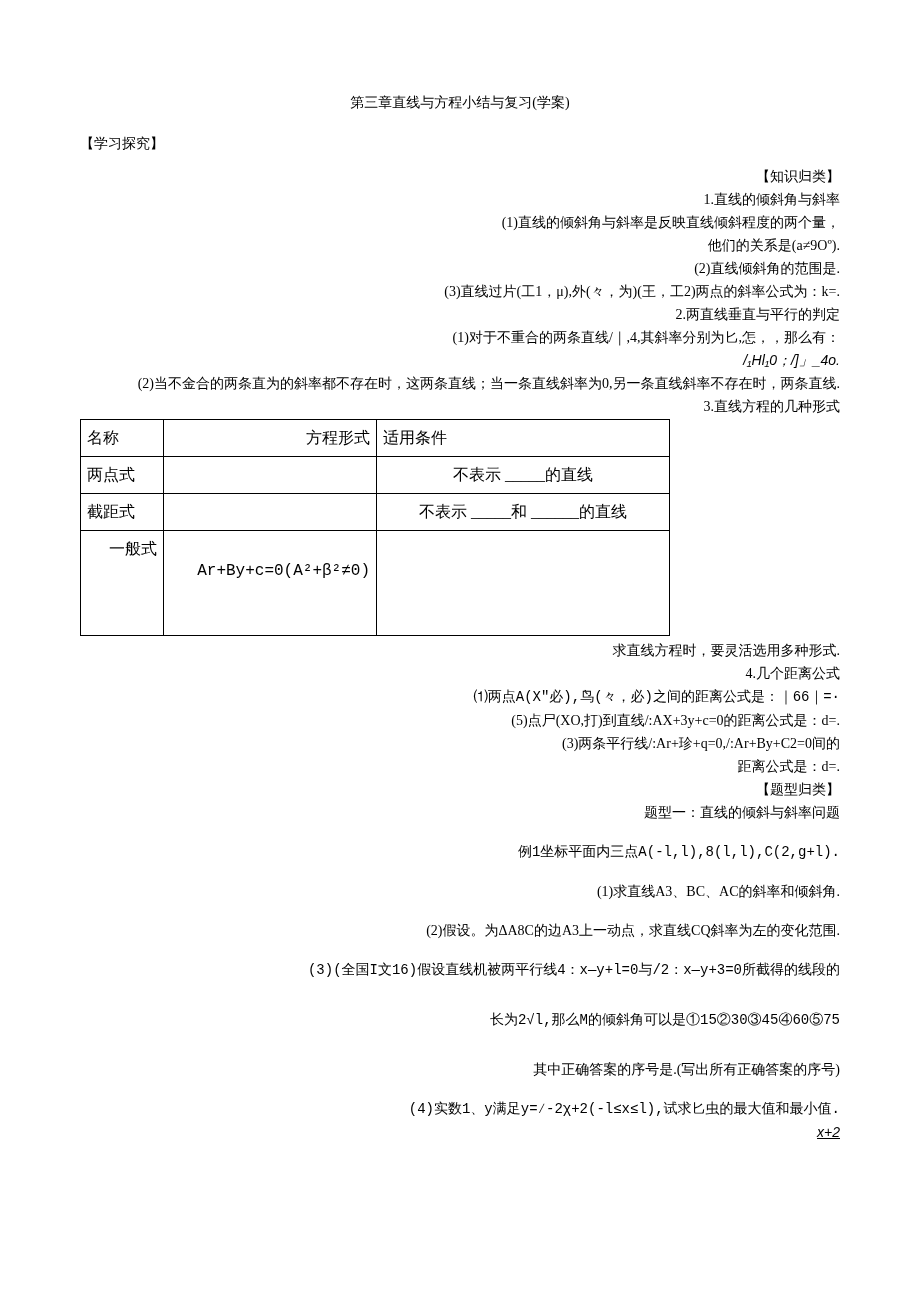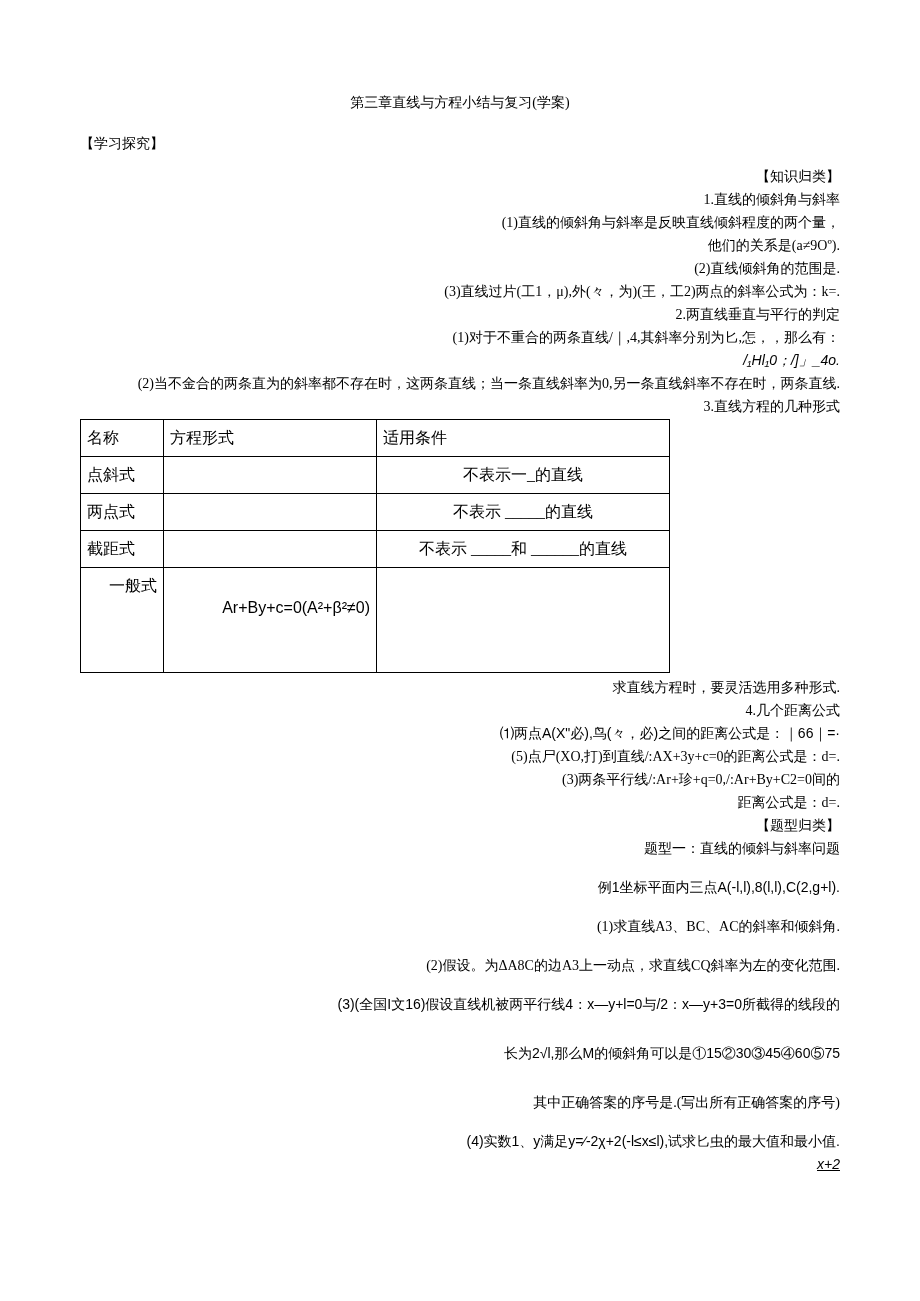--- a/index.html
+++ b/index.html
@@ -32,27 +32,27 @@
     border-collapse: collapse;
     margin: 2px 0 4px 0;
   }
   table td {
     border: 1px solid #000;
     padding: 6px 6px;
     vertical-align: top;
     font-size: 16px;
   }
   .col-name { width: 70px; }
-  .col-form { width: 200px; }
+  .col-form { width: 200px; text-align: right; }
   .col-cond { width: 280px; }
   .cond-center { text-align: center; }
   .row-tall td { height: 70px; text-align: right; }
   .form-pad { padding-top: 28px; padding-left: 30px; }
   .italic { font-style: italic; font-family: Arial, sans-serif; }
-  .sans { font-family: Liberation Sans, sans-serif; }
+  .sans { font-family: Liberation Mono, monospace; }
   .spacer { height: 14px; }
   .spacer-lg { height: 24px; }
   .frac { font-style: italic; font-family: Arial, sans-serif; }
 </style>
 </head>
 <body>
 
 <div class="title-center">第三章直线与方程小结与复习(学案)</div>
 
 <div class="section-heading">【学习探究】</div>
@@ -74,25 +74,20 @@
 <div class="block indent1">(2)当不金合的两条直为的斜率都不存在时，这两条直线；当一条直线斜率为0,另一条直线斜率不存在时，两条直线.</div>
 
 <div class="block">3.直线方程的几种形式</div>
 
 <table>
   <tbody>
       <tr>
     <td class="col-name">名称</td>
     <td class="col-form">方程形式</td>
     <td class="col-cond">适用条件</td>
-  </tr>
-  <tr>
-    <td>点斜式</td>
-    <td></td>
-    <td class="cond-center">不表示一_的直线</td>
   </tr>
   <tr>
     <td>两点式</td>
     <td></td>
     <td class="cond-center">不表示 _____的直线</td>
   </tr>
   <tr>
     <td>截距式</td>
     <td></td>
     <td class="cond-center">不表示 _____和 ______的直线</td>

